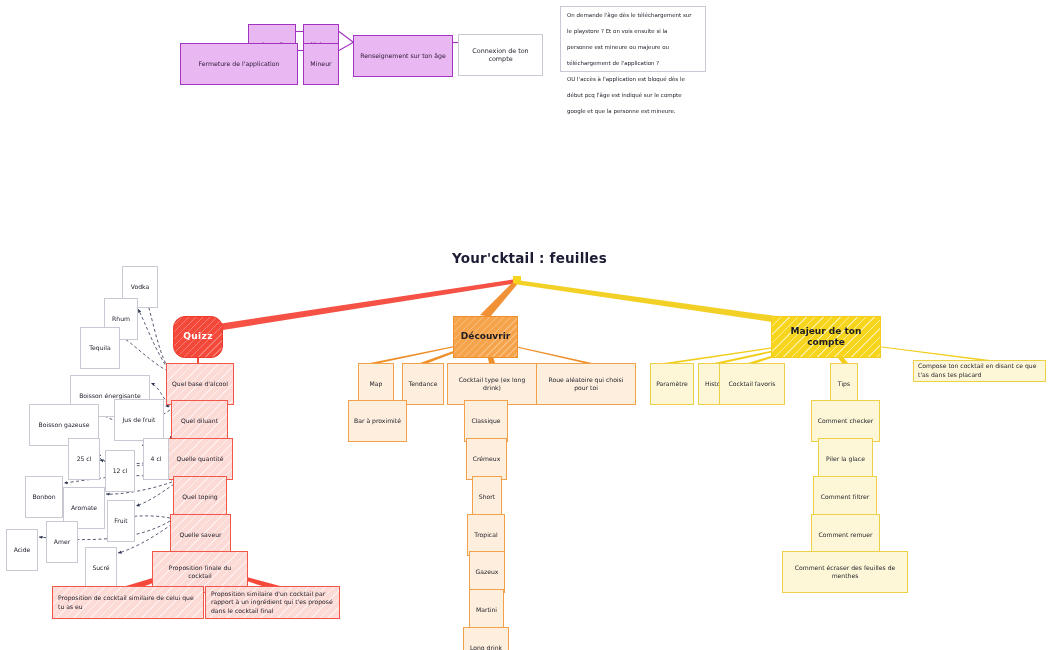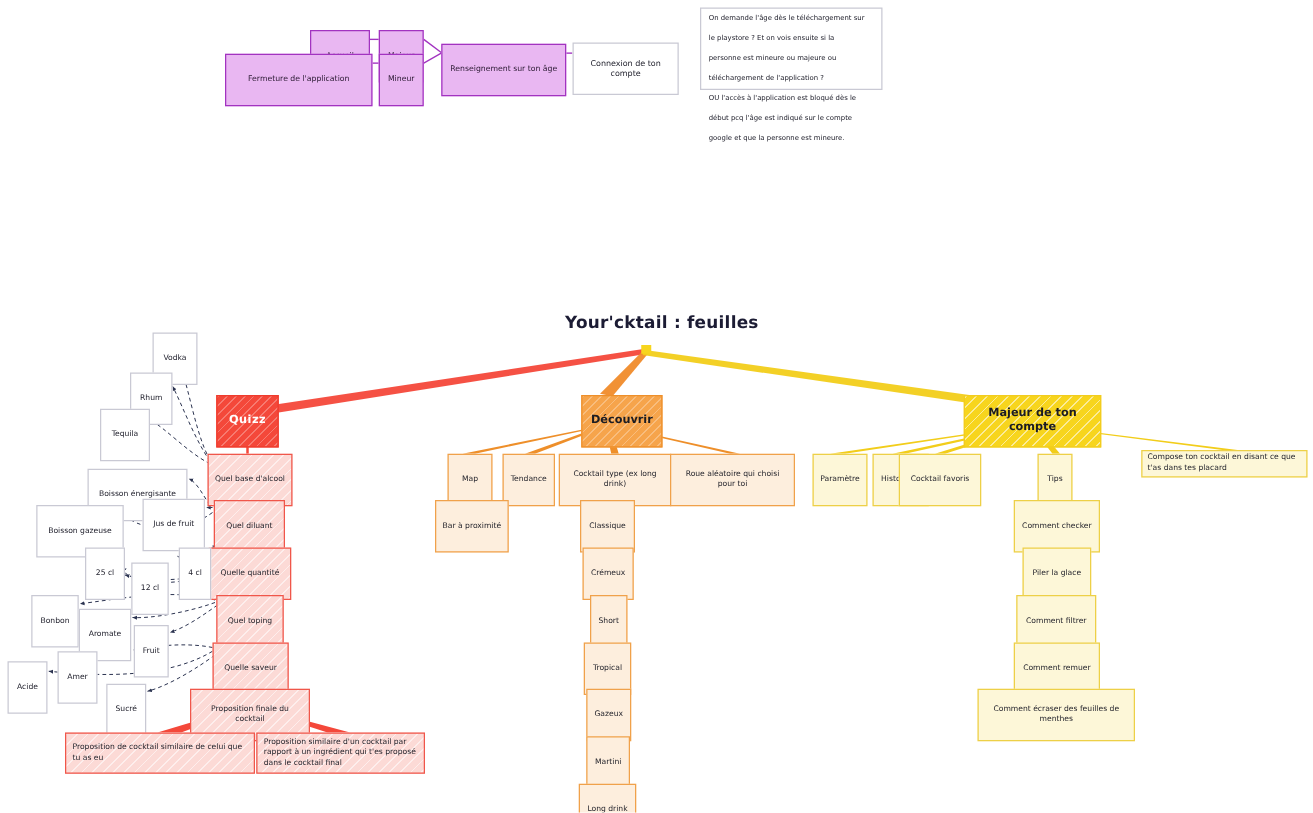--- a/index.html
+++ b/index.html
@@ -251,21 +251,21 @@
       <span>personne est mineure ou majeure ou</span><br>
       <span>téléchargement de l'application ?</span><br>
       <span>OU l'accès à l'application est bloqué dès le</span><br>
       <span>début pcq l'âge est indiqué sur le compte</span><br>
       <span>google et que la personne est mineure.</span>
     </span>
   </div>
 
   <div class="title" style="left:452px;top:250px;">Your'cktail : feuilles</div>
 
-  <div class="node root-red hatch" style="left:173px;top:316px;width:50px;height:24px;">
+  <div class="node root-red hatch" style="left:173px;top:316px;width:50px;height:24px;border-radius:12px;">
     <span>Quizz</span>
   </div>
 
   <div class="node red-box hatch-l" style="left:166px;top:363px;width:68px;height:14px;">
     <span>Quel base d'alcool</span>
   </div>
   <div class="node red-box hatch-l" style="left:171px;top:400px;width:57px;height:14px;">
     <span>Quel diluant</span>
   </div>
   <div class="node red-box hatch-l" style="left:167px;top:438px;width:66px;height:14px;">
@@ -327,21 +327,21 @@
     <span>Sucré</span>
   </div>
 
   <div class="node red-box hatch-l" style="left:52px;top:586px;width:152px;height:33px;text-align:left;justify-content:flex-start;padding:4px 5px;line-height:1.4;">
     <span style="text-align:left;">Proposition de cocktail similaire de celui que tu as eu</span>
   </div>
   <div class="node red-box hatch-l" style="left:205px;top:586px;width:135px;height:33px;text-align:left;justify-content:flex-start;padding:4px 5px;line-height:1.4;">
     <span style="text-align:left;">Proposition similaire d'un cocktail par rapport à un ingrédient qui t'es proposé dans le cocktail final</span>
   </div>
 
-  <div class="node root-orange hatch" style="left:453px;top:316px;width:65px;height:24px;margin-left:12px;">
+  <div class="node root-orange hatch" style="left:453px;top:316px;width:65px;height:24px;">
     <span>Découvrir</span>
   </div>
 
   <div class="node orange-box" style="left:358px;top:363px;width:36px;height:14px;">
     <span>Map</span>
   </div>
   <div class="node orange-box" style="left:402px;top:363px;width:42px;height:14px;">
     <span>Tendance</span>
   </div>
   <div class="node orange-box" style="left:447px;top:363px;width:90px;height:14px;">

